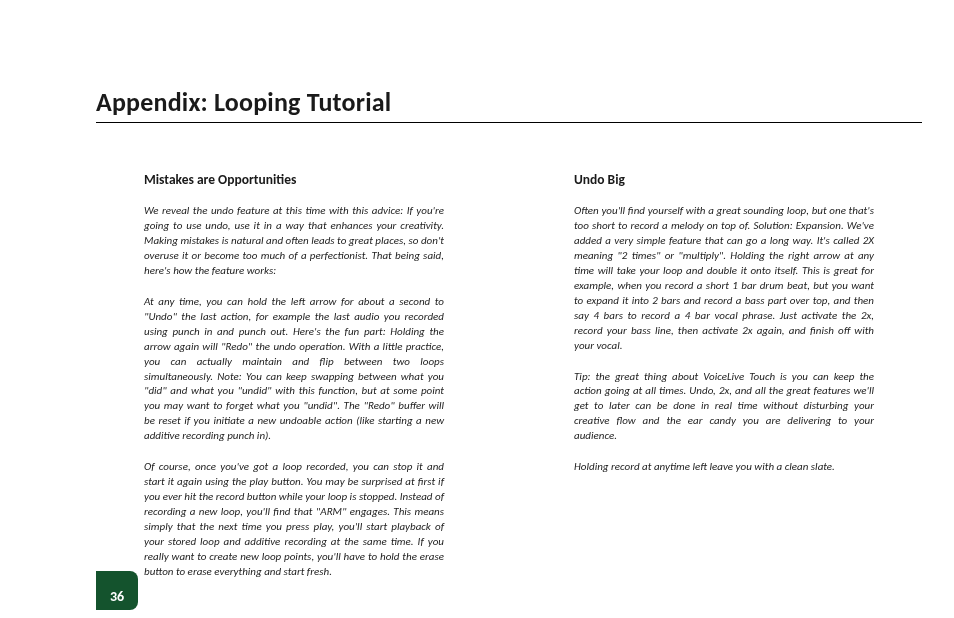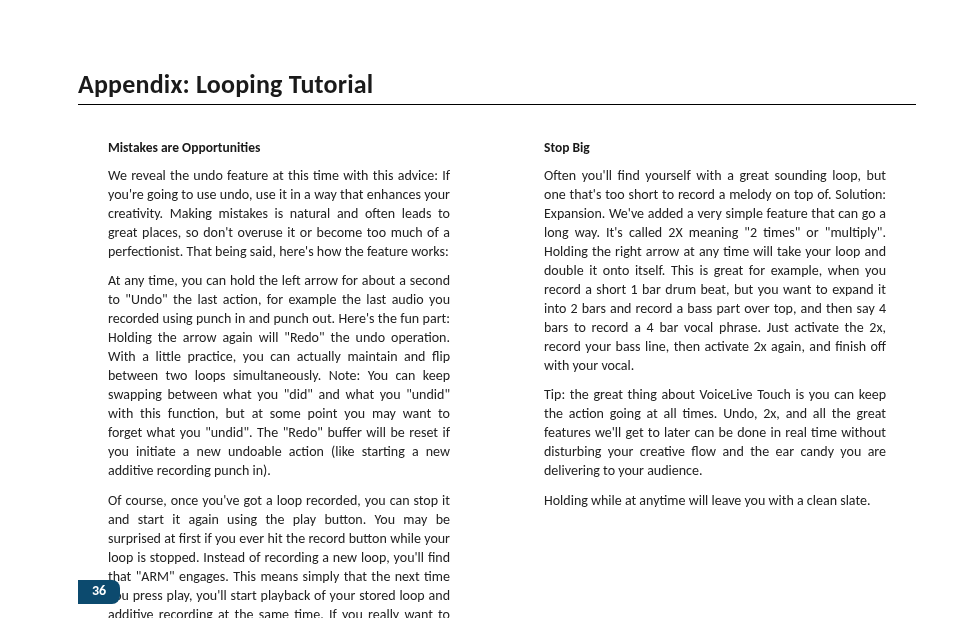--- a/index.html
+++ b/index.html
@@ -1,15 +1,15 @@
 <!DOCTYPE html>
 <html><head>
 <meta charset="utf-8">
 <style>
-  * { margin: 10px; padding: 0; box-sizing: border-box; }
+  * { margin: 16px; padding: 0; box-sizing: border-box; }
   body {
     width: 954px;
     height: 618px;
     background: #fff;
     font-family: "Gill Sans", "Gill Sans MT", Calibri, sans-serif;
     color: #1a1a1a;
     padding: 38px 48px 0 48px;
     position: relative;
   }
   .page-title {
@@ -29,36 +29,37 @@
     flex: 1;
     min-width: 0;
   }
   .section-heading {
     font-size: 13.5px;
     font-weight: 700;
     margin-top: 4px;
     margin-bottom: 2px;
   }
   .para {
-    font-size: 14px;
+    font-size: 11px;
     line-height: 1.36;
     text-align: justify;
     margin-bottom: 9px;
     font-weight: 400;
     color: #222;
+    font-style: italic;
   }
   .page-num-tab {
     position: absolute;
     left: 48px;
     bottom: 24px;
-    background: #0c4a6e;
+    background: #14532d;
     color: #fff;
     font-weight: 700;
     font-size: 14px;
-    padding: 2px 14px 5px 14px;
+    padding: 17px 14px 5px 14px;
     border-top-right-radius: 8px;
     border-bottom-right-radius: 8px;
   }
 </style>
 </head>
 <body>
 
 <h1 class="page-title">Appendix: Looping Tutorial</h1>
 
 <div class="cols">
@@ -73,26 +74,26 @@
 
     <div>
       <p class="para">Of course, once you've got a loop recorded, you can stop it and start it again using the play button.  You may be surprised at first if you ever hit the record button while your loop is stopped.  Instead of recording a new loop, you'll find that "ARM" engages.  This means simply that the next time you press play, you'll start playback of your stored loop and additive recording at the same time.  If you really want to create new loop points, you'll have to hold the erase button to erase everything and start fresh.</p>
     </div>
 
   </div>
 
   <div class="col">
 
     <div>
-      <div class="section-heading">Stop Big</div>
+      <div class="section-heading">Undo Big</div>
       <p class="para">Often you'll find yourself with a great sounding loop, but one that's too short to record a melody on top of.  Solution: Expansion.  We've added a very simple feature that can go a long way.  It's called 2X meaning "2 times" or "multiply".  Holding the right arrow at any time will take your loop and double it onto itself.  This is great for example, when you record a short 1 bar drum beat, but you want to expand it into 2 bars and record a bass part over top, and then say 4 bars to record a 4 bar vocal phrase.  Just activate the 2x, record your bass line, then activate 2x again, and finish off with your vocal.</p>
       <p class="para">Tip: the great thing about VoiceLive Touch is you can keep the action going at all times.  Undo, 2x, and all the great features we'll get to later can be done in real time without disturbing your creative flow and the ear candy you are delivering to your audience.</p>
     </div>
 
     <div>
-      <p class="para">Holding while at anytime will leave you with a clean slate.</p>
+      <p class="para">Holding record at anytime left leave you with a clean slate.</p>
     </div>
 
   </div>
 
 </div>
 
 <div class="page-num-tab">36</div>
 
 </body></html>

